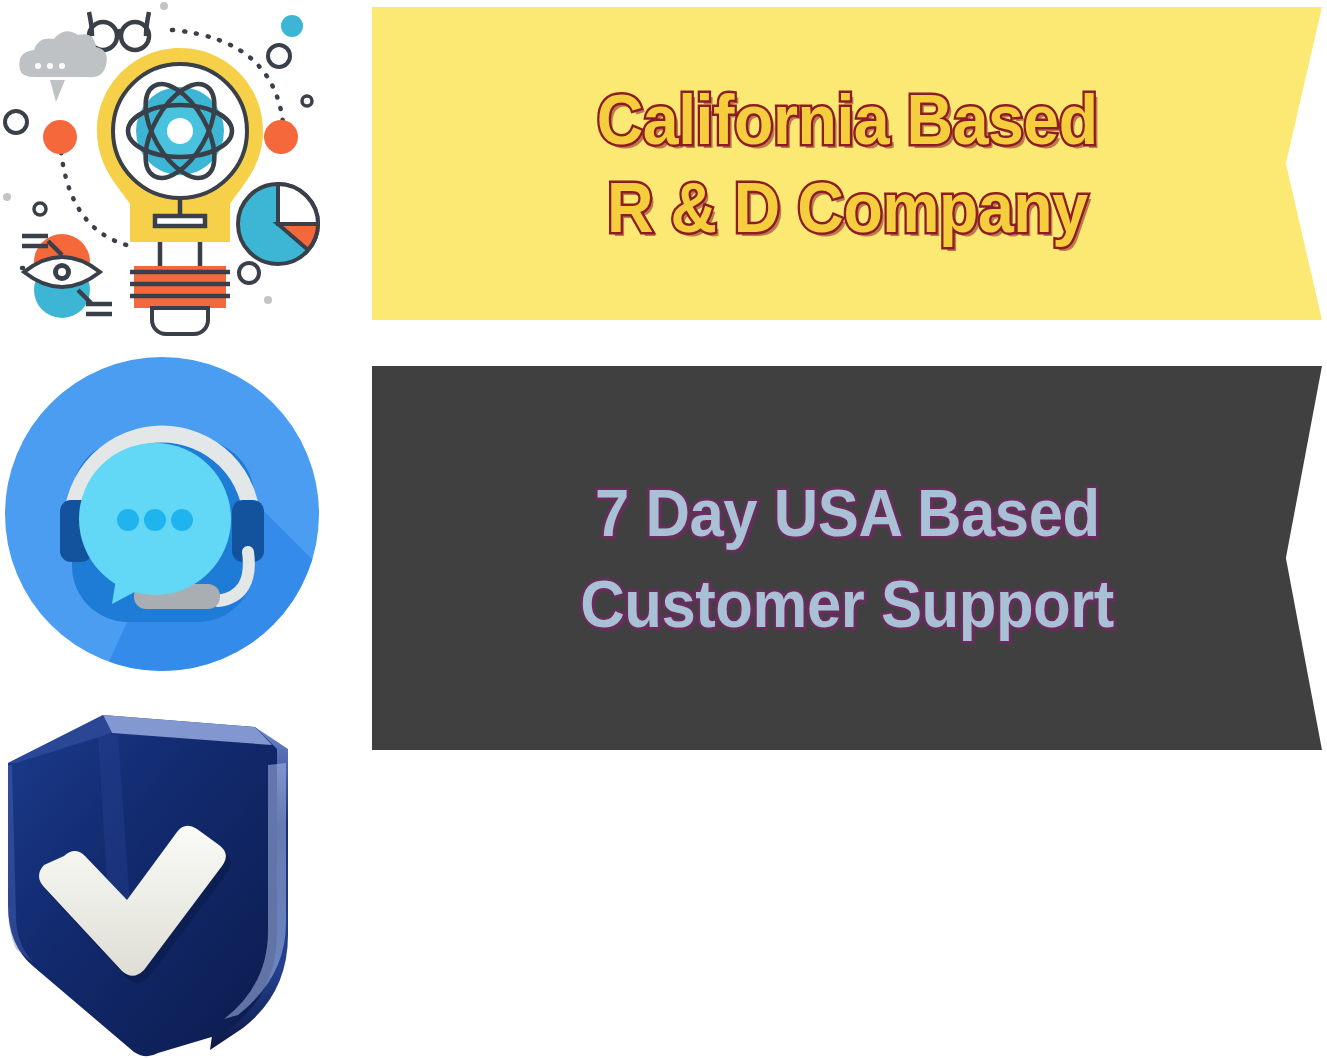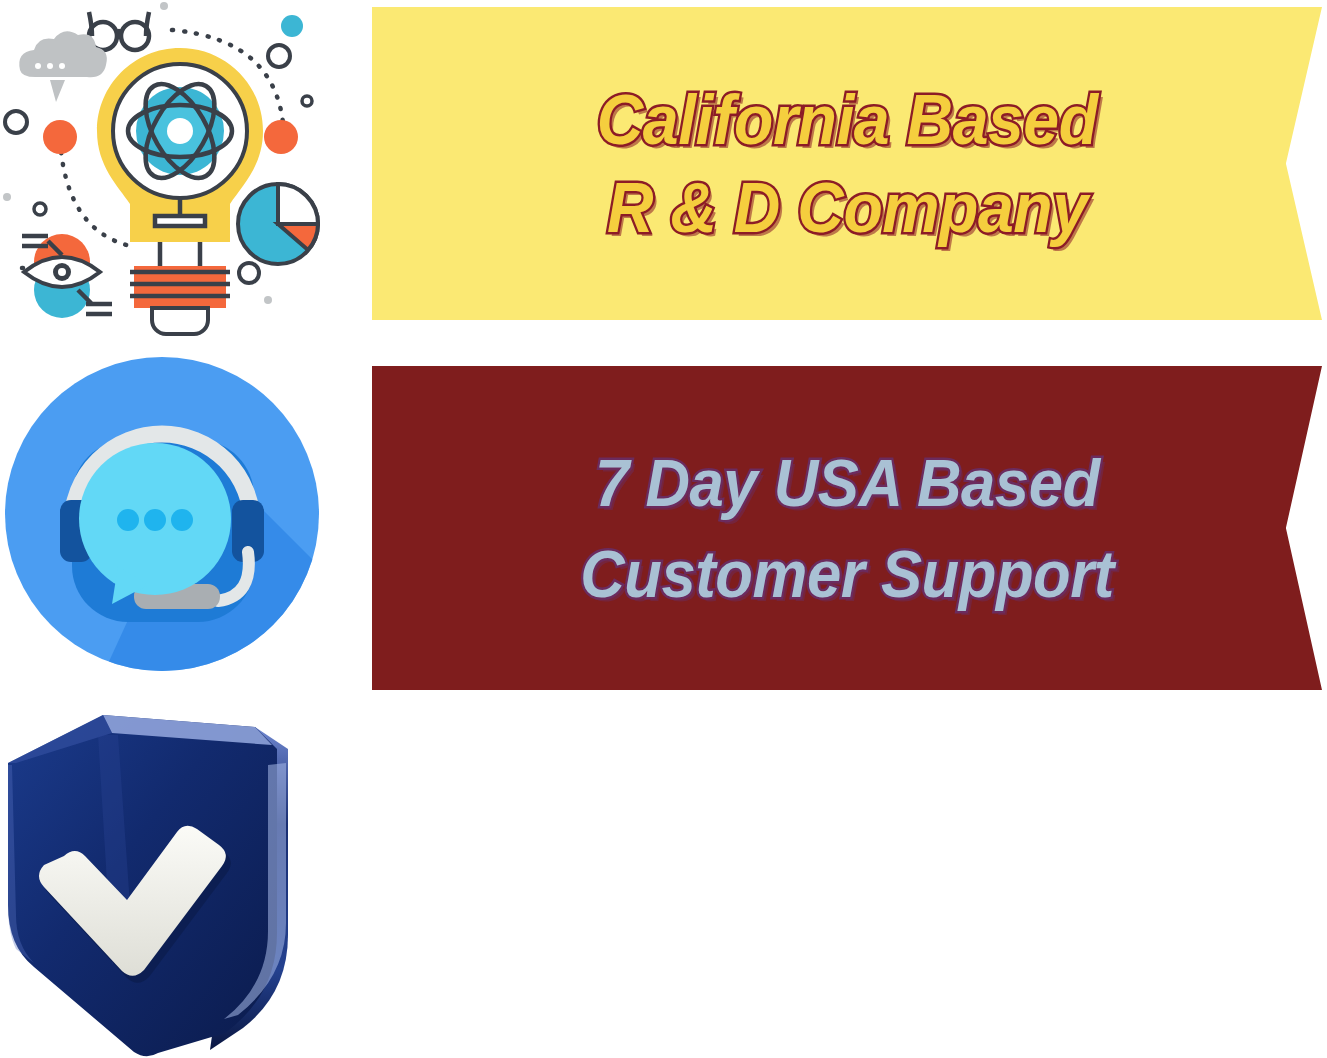--- a/index.html
+++ b/index.html
@@ -2,42 +2,42 @@
 <html><head>
 <meta charset="utf-8">
 <title>Feature Banners</title>
 <style>
   html,body{margin:0;padding:0;background:#ffffff;}
   body{
     width:1327px;height:1058px;overflow:hidden;
     font-family:"Liberation Sans", sans-serif;
     position:relative;
   }
-  .sheet{position:relative;width:1327px;height:1058px;background:#fff;font-style:italic;}
+  .sheet{position:relative;width:1327px;height:1058px;background:#fff;}
 
   
   .row{position:absolute;left:0;width:1327px;}
   #row-1{top:0;height:340px;}
   #row-2{top:352px;height:330px;}
   #row-3{top:705px;height:353px;}
 
   
   .icon-cell{position:absolute;left:0;top:0;width:360px;height:100%;}
   .icon-cell svg{display:block;}
 
   
   .banner{
     position:absolute;
     display:flex;flex-direction:column;
     align-items:center;justify-content:center;
     -webkit-clip-path:polygon(0 0, 100% 0, 96.2% 50%, 100% 100%, 0 100%);
     clip-path:polygon(0 0, 100% 0, 96.2% 50%, 100% 100%, 0 100%);
   }
   #banner-1{left:372px;top:7px;width:950px;height:313px;background:#FBE973;}
-  #banner-2{left:372px;top:14px;width:950px;height:324px;background:#7f1d1d;align-items:center;}
+  #banner-2{left:372px;top:14px;width:950px;height:384px;background:#404040;align-items:center;}
   #banner-3{left:372px;top:18px;width:950px;height:335px;background:#91B0C9;}
 
   .banner-line{
     font-weight:bold;
     font-stretch:condensed;
     letter-spacing:-0.5px;
     line-height:1.0;
     white-space:nowrap;
     text-align:center;
     transform:scaleX(0.92);

